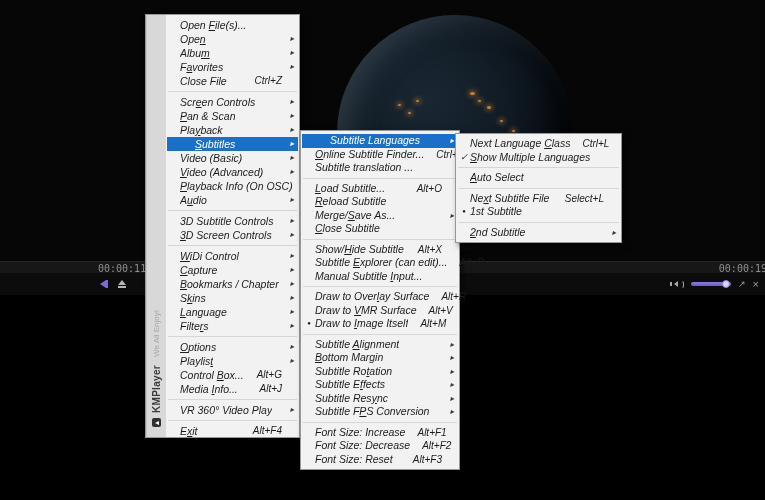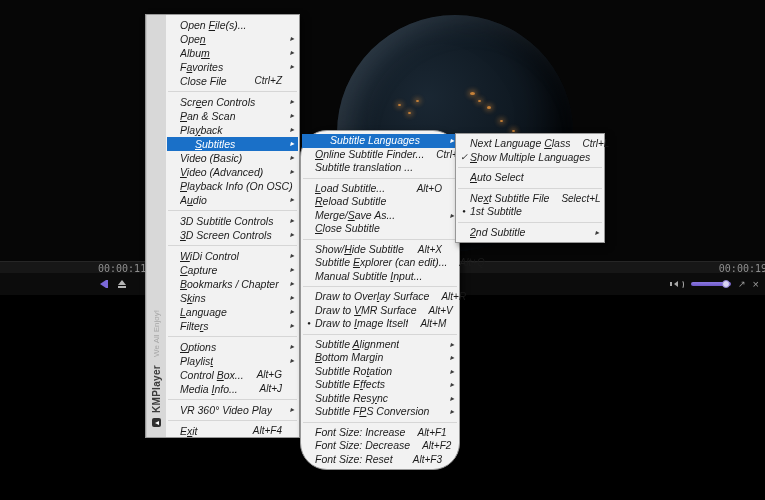--- a/index.html
+++ b/index.html
@@ -39,22 +39,22 @@
              background:linear-gradient(#8b78e0,#6f5ac9);}
   .vol-knob{position:absolute;left:31px;top:0;width:8px;height:8px;border-radius:50%;background:#d9d4f2;border:1px solid #8a7cd0;box-sizing:border-box;}
   .sm-ic{font-size:9px;color:#9a9a9a;line-height:22px;}
   .close-ic{font-size:11px;}
 
   
   .panel{position:absolute;background:#f2f2f2;border:1px solid #979797;box-shadow:3px 3px 6px rgba(0,0,0,.55);
          padding:3px 0;box-sizing:border-box;}
   #menu-main-panel{left:145px;top:14px;width:155px;height:424px;z-index:10;}
   #menu-main{margin-left:20px;}
-  #menu-subtitles-panel{left:300px;top:130px;width:160px;z-index:11;border-radius:27px;}
-  #menu-languages-panel{left:455px;top:133px;width:150px;z-index:12;}
+  #menu-subtitles-panel{left:300px;top:130px;width:160px;z-index:11;}
+  #menu-languages-panel{left:455px;top:133px;width:167px;z-index:12;}
 
   .mi{position:relative;height:14px;line-height:14px;margin:0 1px;padding:0 16px 0 13px;
       font-size:10.5px;color:#1b1b1b;display:flex;white-space:nowrap;cursor:default;font-style:italic;}
   .panel-sm .mi{height:13.5px;line-height:13.5px;}
   .mi .lbl{flex:0 0 auto;overflow:hidden;}
   .mi .sc{margin-left:auto;font-size:10px;padding-left:12px;}
   .mi .arr{position:absolute;right:4px;top:0;font-size:8px;color:#3c3c3c;}
   .mi .mark{position:absolute;left:2px;top:0;width:10px;text-align:center;}
   .mi .mark.chk{font-size:9px;}
   .mi .mark.rad{font-size:6px;}

